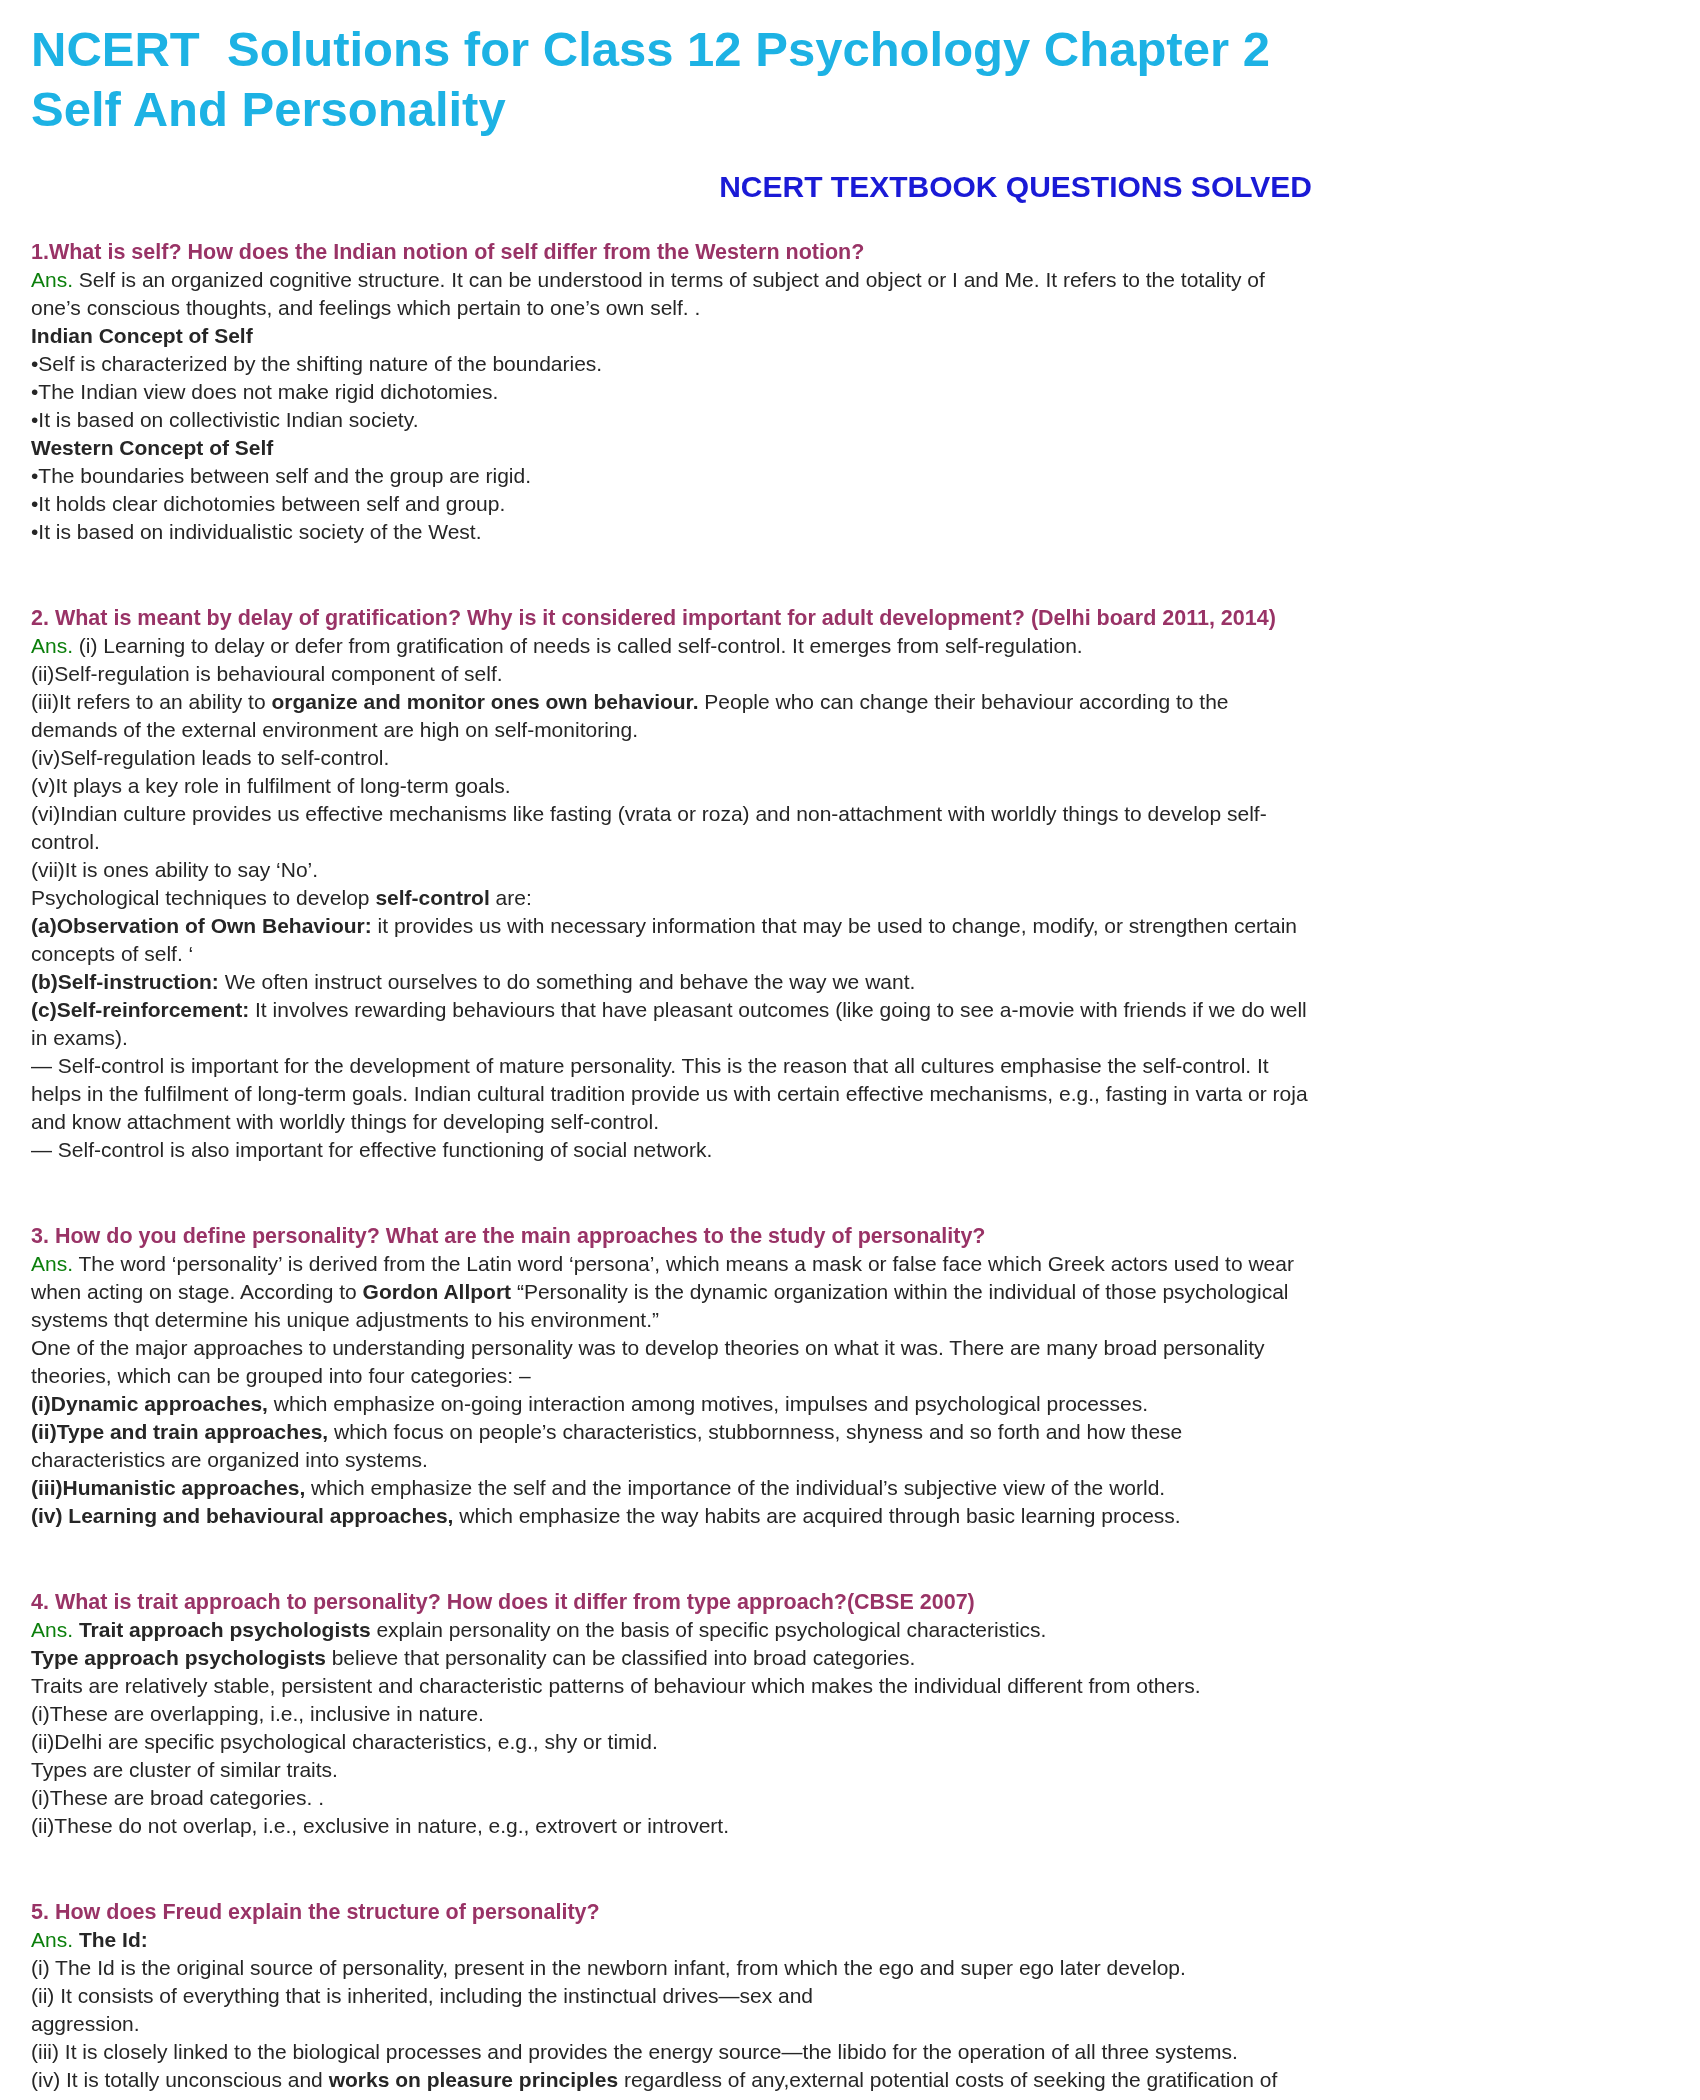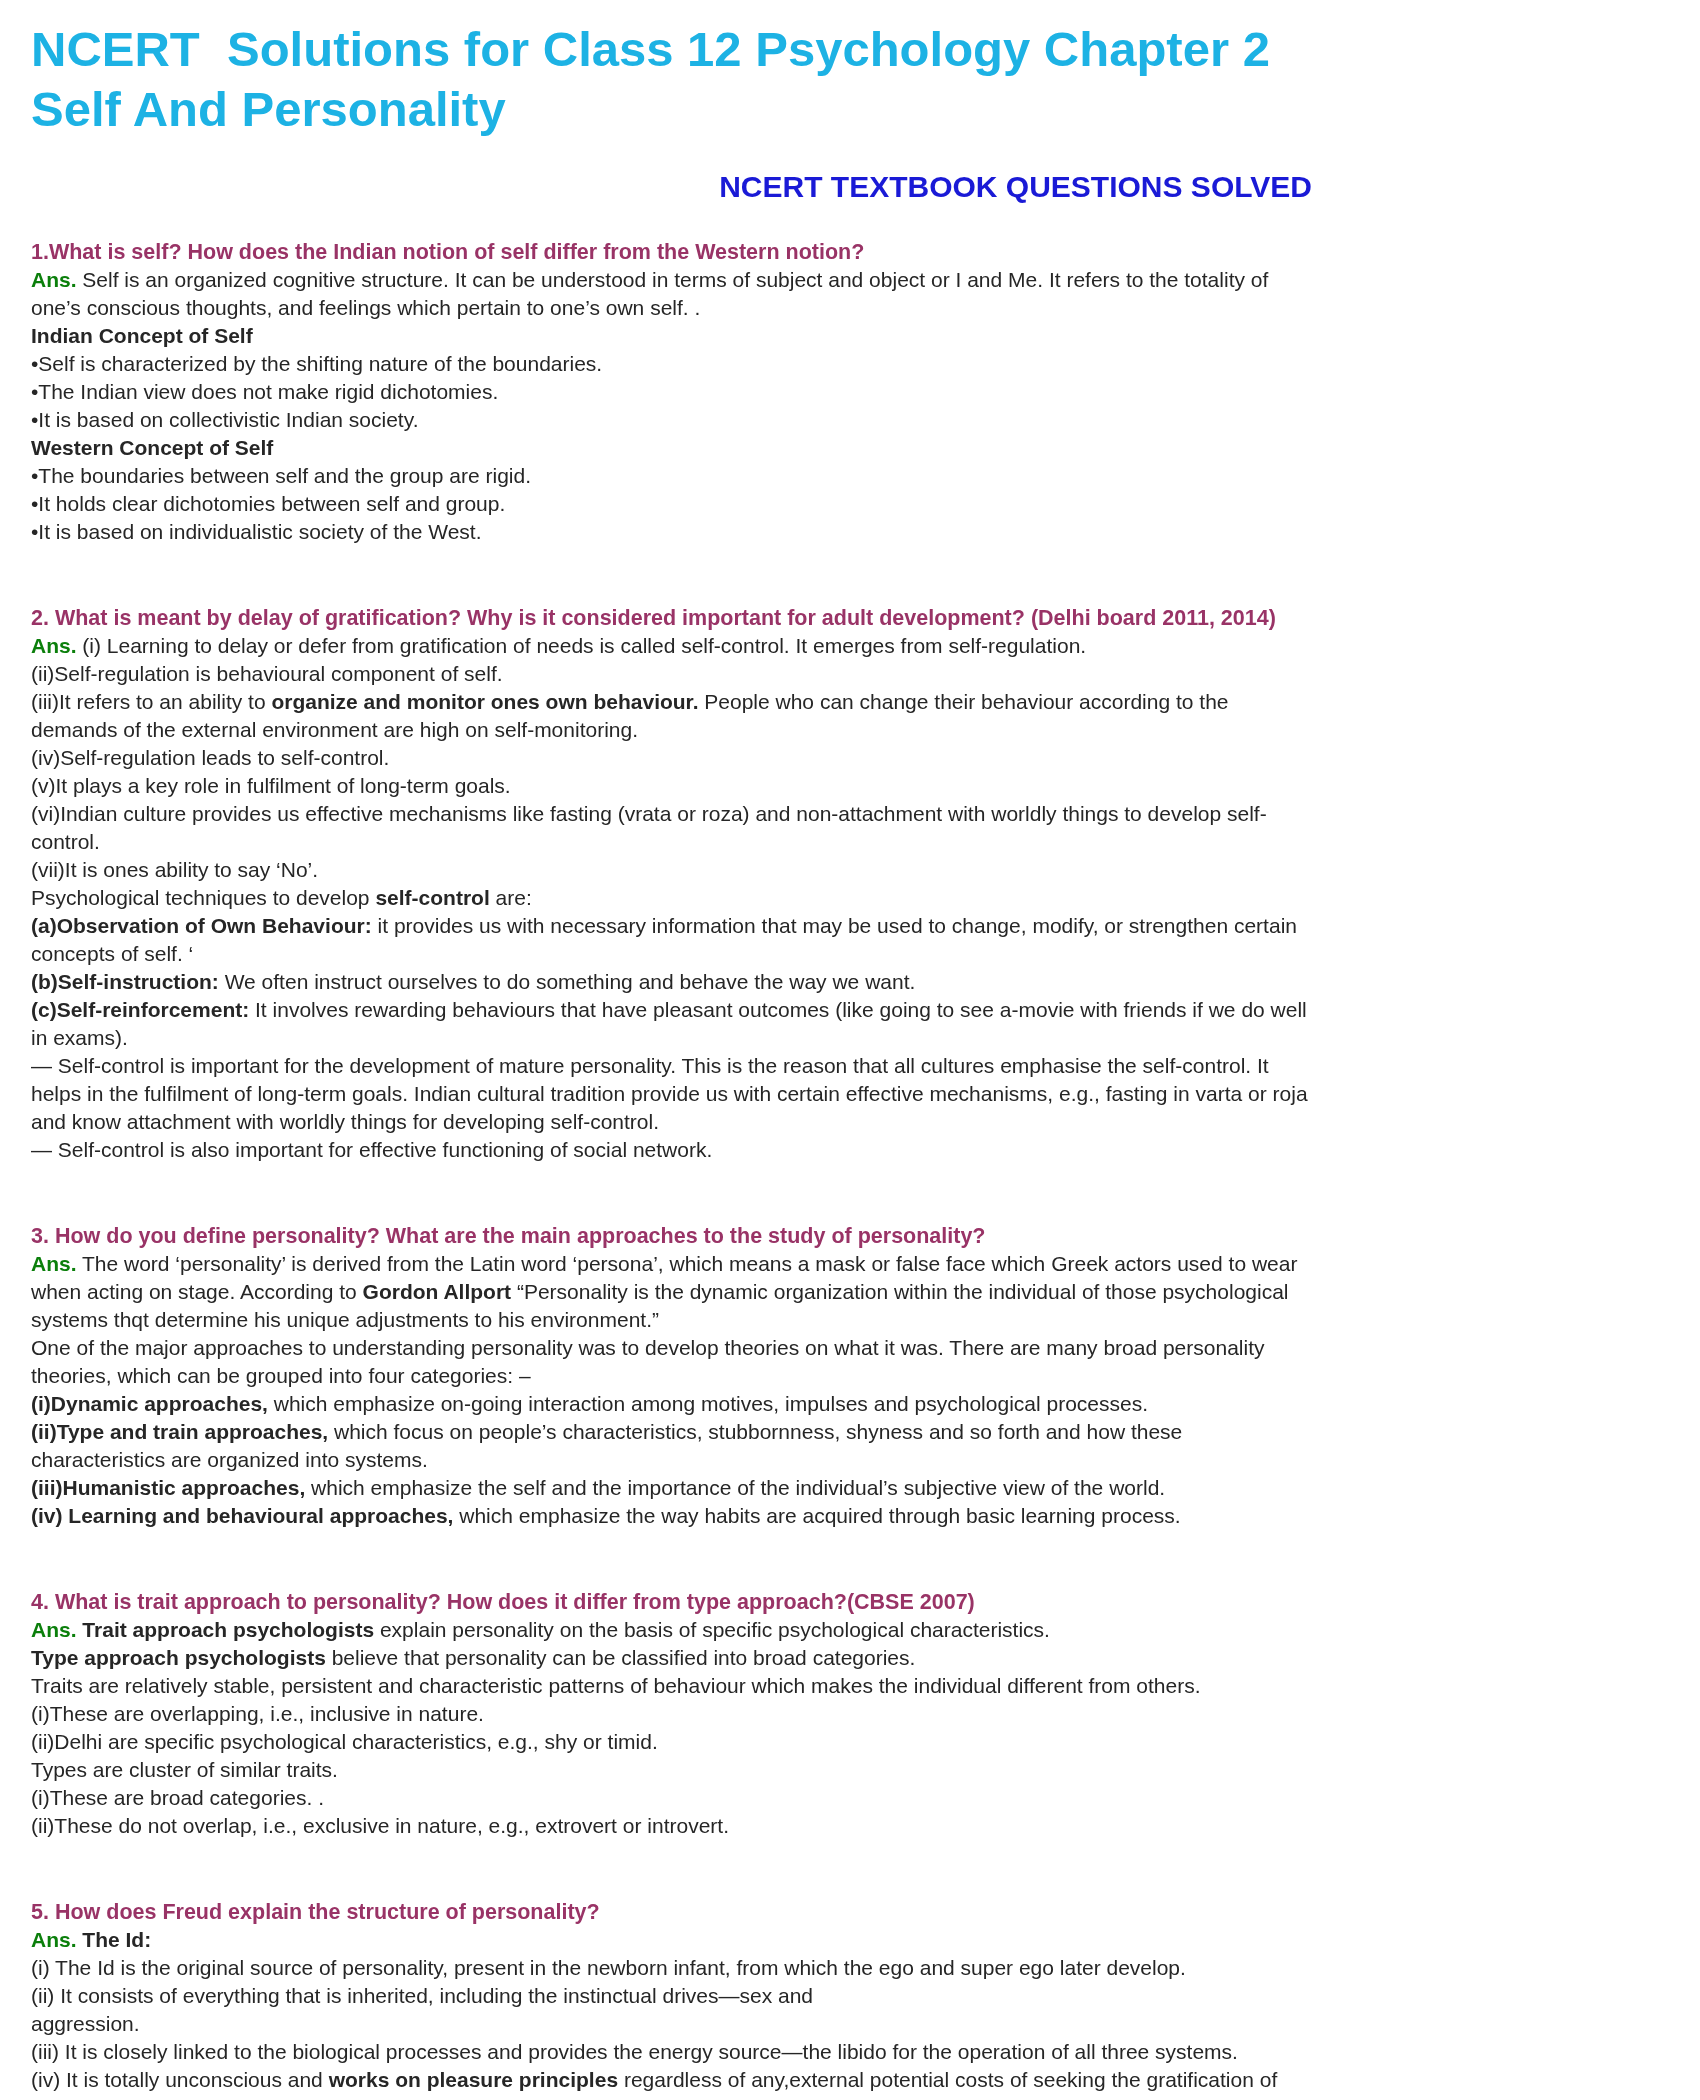--- a/index.html
+++ b/index.html
@@ -42,21 +42,21 @@
   .question {
     color: var(--question, #993366);
     font-weight: bold;
     font-size: 21.5px;
   }
   .para { }
   .spacer { height: 58px; }
   .document span.b { font-weight: bold; }
   .document span.ans {
     color: var(--answer_label, #0b7f0b);
-    font-weight: bold;
+    font-weight: normal;
   }
 </style>
 </head>
 <body>
 
 <div class="page">
   <h1 class="doc-title">NCERT  Solutions for Class 12 Psychology Chapter 2 Self And Personality</h1>
   <div class="doc-subtitle">NCERT TEXTBOOK QUESTIONS SOLVED</div>
   <div class="document">
       <div class="question"><span>1.What is self? How does the Indian notion of self differ from the Western notion?</span></div>

